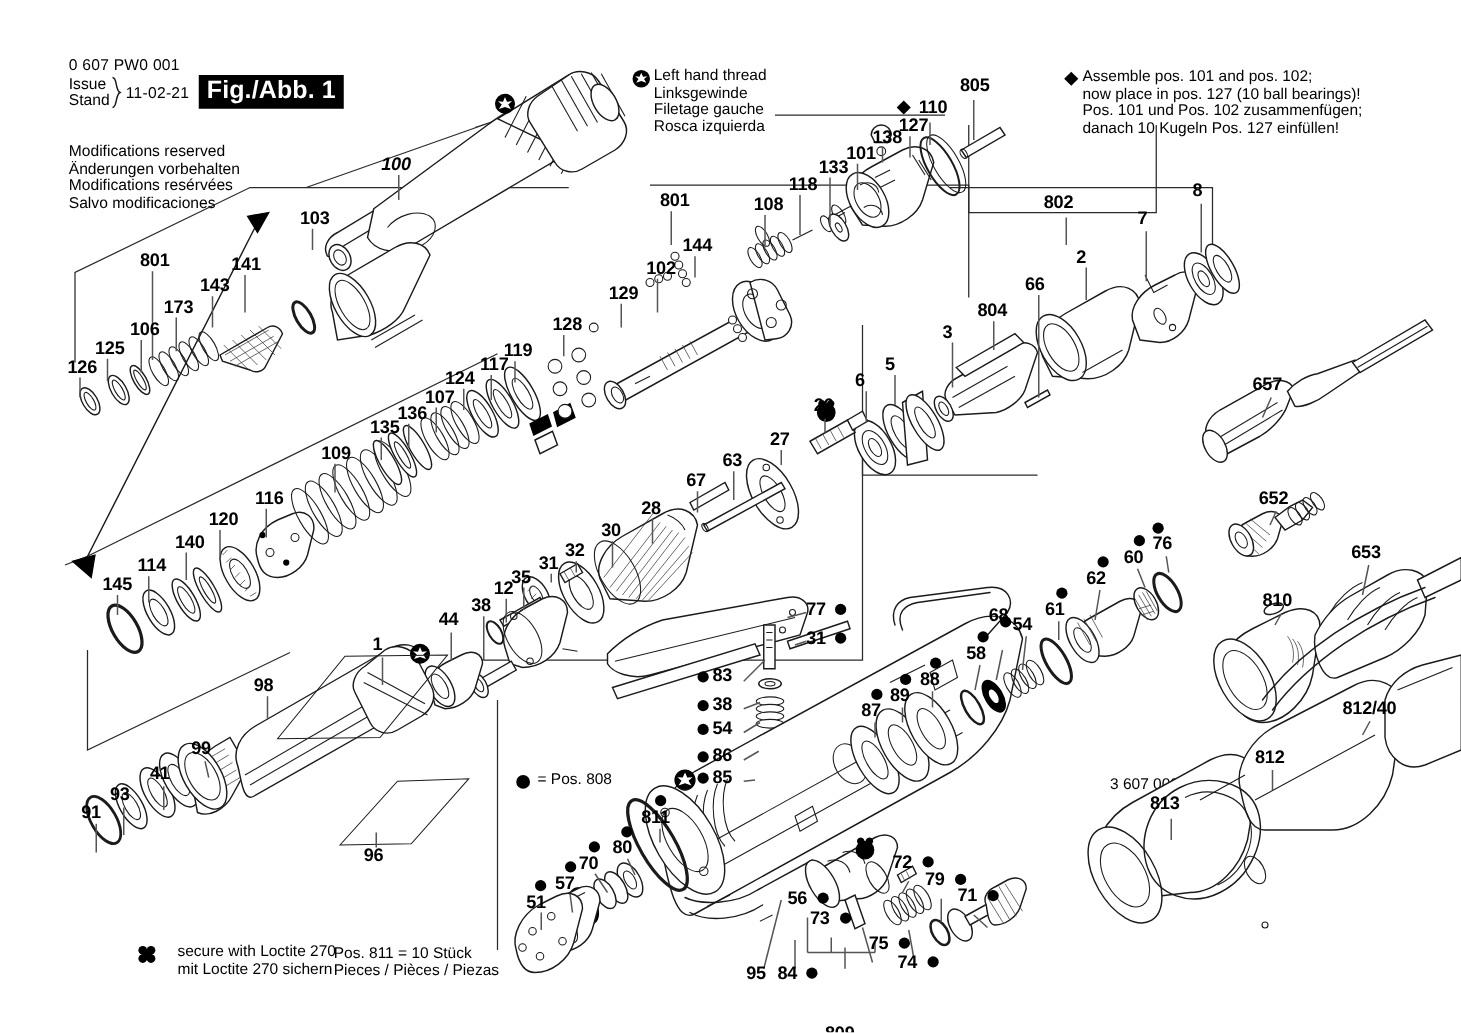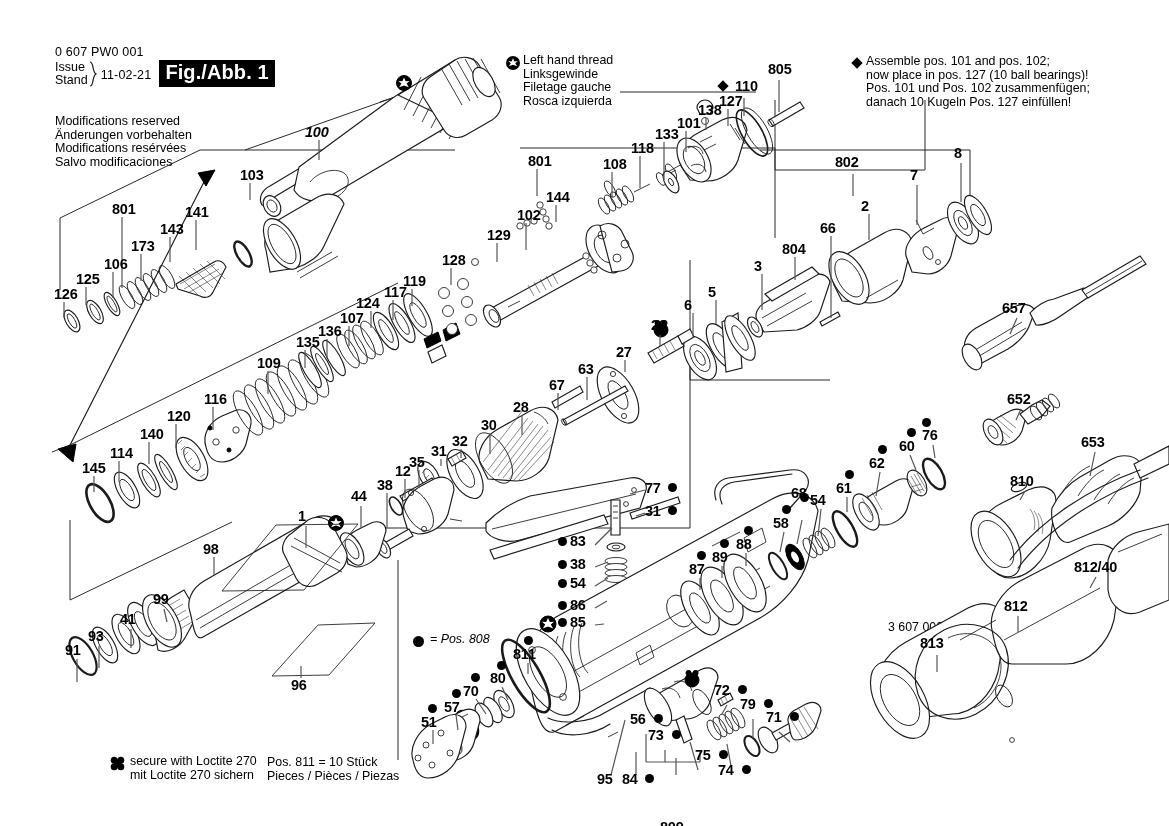--- a/index.html
+++ b/index.html
@@ -84,34 +84,34 @@
   <div class="abs" style="left:852px;top:55px;">
     <div class="diamond" style="left:1px;top:4px;"></div>
     <div class="note" style="margin-left:14px;">
       <div>Assemble pos. 101 and pos. 102;</div>
       <div>now place in pos. 127 (10 ball bearings)!</div>
       <div>Pos. 101 und Pos. 102 zusammenfügen;</div>
       <div>danach 10 Kugeln Pos. 127 einfüllen!</div>
     </div>
   </div>
 
-  <div class="abs" style="left:413px;top:633px;font-style:italic;">
+  <div class="abs" style="left:413px;top:617px;">
     <div class="dot big" style="left:0;top:3px;"></div>
     <div class="legend-txt" style="margin-left:17px;">= Pos. 808</div>
   </div>
 
   <div class="abs" style="left:110px;top:755px;">
     <svg class="abs" width="15" height="15" style="left:0;top:1px;">
       <circle cx="4.2" cy="4.2" r="3.5" fill="#000"></circle>
         <circle cx="10.8" cy="4.2" r="3.5" fill="#000"></circle>
       <circle cx="4.2" cy="10.8" r="3.5" fill="#000"></circle>
         <circle cx="10.8" cy="10.8" r="3.5" fill="#000"></circle>
       <rect x="3.6" y="3.6" width="7.8" height="7.8" fill="#000"></rect>
     </svg>
-    <div class="legend-txt" style="margin-left:20px;">
+    <div class="legend-txt" style="margin-left:32px;">
       <div>secure with Loctite 270</div>
       <div>mit Loctite 270 sichern</div>
     </div>
   </div>
 
   <div class="abs legend-txt" style="left:267px;top:756px;">
     <div>Pos. 811 = 10 Stück</div>
     <div>Pieces / Pièces / Piezas</div>
   </div>
 

